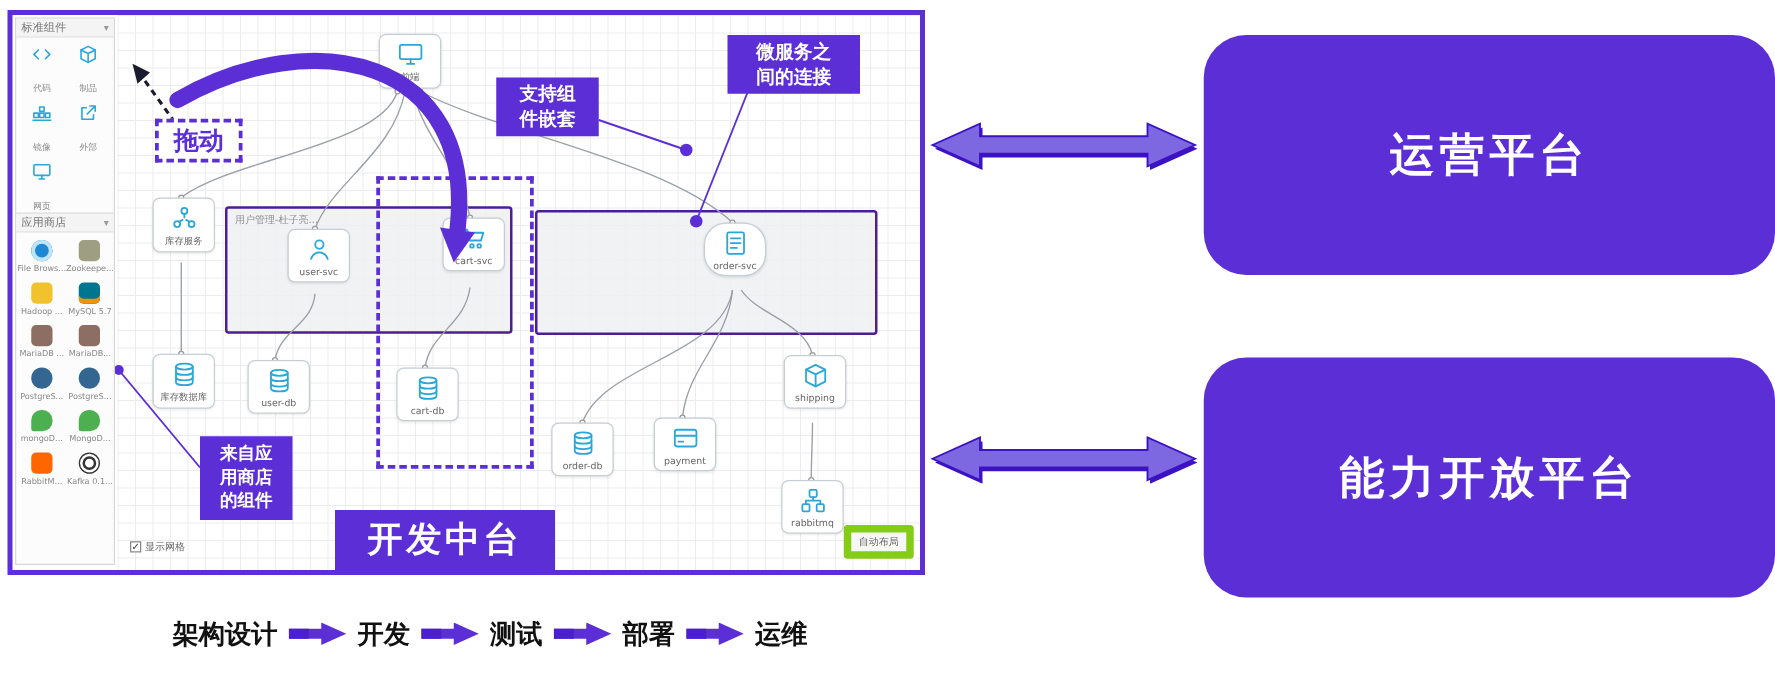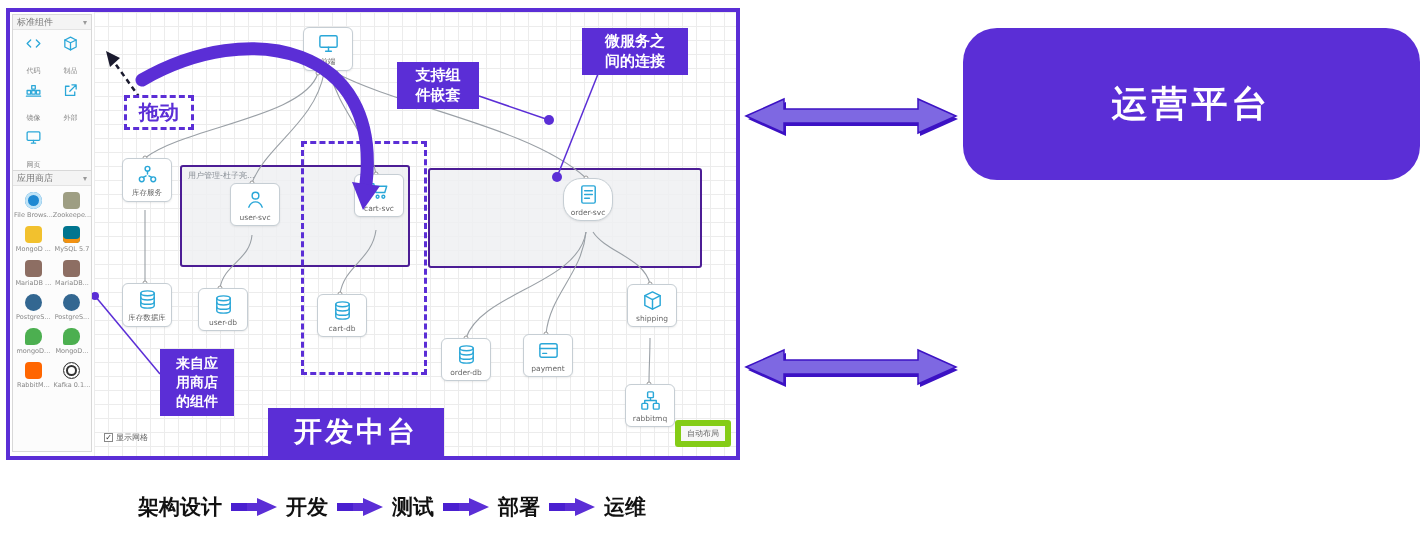--- a/index.html
+++ b/index.html
@@ -72,21 +72,21 @@
   .ann-drag{position:absolute;left:114px;top:83px;background:#fff;border:3px dashed var(--purple);color:var(--purple);
     font-size:20px;font-weight:bold;padding:1px 12px;z-index:6;}
 
   .showgrid{position:absolute;left:94px;top:420px;display:flex;align-items:center;gap:3px;font-size:8px;color:#666;z-index:6;}
   .checkbox{width:9px;height:9px;border:1px solid #888;background:#fff;font-size:8px;line-height:8px;color:#333;text-align:center;}
   .checkbox::after{content:"✓";}
   .autolayout{position:absolute;right:5px;bottom:9px;border:6px solid #84cc16;background:#f7f7f7;font-size:8px;color:#666;
     padding:2px 6px;border-radius:3px;z-index:6;}
 
   
-  .pbox{position:absolute;left:963px;width:457px;height:152px;background:var(--purple);border-radius:34px;
+  .pbox{position:absolute;left:963px;width:457px;height:192px;background:var(--purple);border-radius:34px;
     display:flex;align-items:center;justify-content:center;color:#fff;font-size:36px;font-weight:bold;letter-spacing:4px;}
   .pbox-op{top:28px;}
   .pbox-cap{top:286px;}
   .biglink{position:absolute;width:214px;height:40px;left:744px;}
   .biglink-1{top:96px;}
   .biglink-2{top:347px;}
 
   
   .devops-label{position:absolute;left:8px;top:470px;font-size:21px;font-weight:bold;color:#111;line-height:1.2;}
   .pipeline{position:absolute;left:138px;top:493px;display:flex;align-items:center;gap:9px;font-size:21px;font-weight:bold;color:#111;}
@@ -342,21 +342,21 @@
         <div class="app-item">
           <span class="app-ic c-fb"></span>
           <span class="app-label">File Brows...</span>
         </div>
         <div class="app-item">
           <span class="app-ic c-zk"></span>
           <span class="app-label">Zookeepe...</span>
         </div>
         <div class="app-item">
           <span class="app-ic c-hd"></span>
-          <span class="app-label">MongoD ...</span>
+          <span class="app-label">Hadoop ...</span>
         </div>
         <div class="app-item">
           <span class="app-ic c-my"></span>
           <span class="app-label">MySQL 5.7</span>
         </div>
         <div class="app-item">
           <span class="app-ic c-ma"></span>
           <span class="app-label">MariaDB ...</span>
         </div>
         <div class="app-item">
@@ -395,20 +395,21 @@
   <svg class="biglink biglink-1" viewBox="0 0 214 40">
     <polygon points="4,23 42,6 42,16 176,16 176,6 214,23 176,40 176,30 42,30 42,40" fill="#3c12c4"></polygon>
     <polygon points="2,20 40,3 40,13 174,13 174,3 212,20 174,37 174,27 40,27 40,37" fill="#7e68e2" stroke="#3c12c4" stroke-width="1.5"></polygon>
   </svg>
   <div class="pbox pbox-op">运营平台</div>
 
   <svg class="biglink biglink-2" viewBox="0 0 214 40">
     <polygon points="4,23 42,6 42,16 176,16 176,6 214,23 176,40 176,30 42,30 42,40" fill="#3c12c4"></polygon>
     <polygon points="2,20 40,3 40,13 174,13 174,3 212,20 174,37 174,27 40,27 40,37" fill="#7e68e2" stroke="#3c12c4" stroke-width="1.5"></polygon>
   </svg>
+  <div class="pbox pbox-cap">能力开放平台</div>
 
 
   <div class="pipeline">
     <span>架构设计</span>
     <svg class="pipe-arrow" viewBox="0 0 46 18">
       <polygon points="0,5 26,5 26,0 46,9 26,18 26,13 0,13" fill="#5b2ed6"></polygon>
         <polygon points="0,5 16,5 16,13 0,13" fill="#4a1fd0"></polygon>
     </svg>
     <span>开发</span>
     <svg class="pipe-arrow" viewBox="0 0 46 18">

